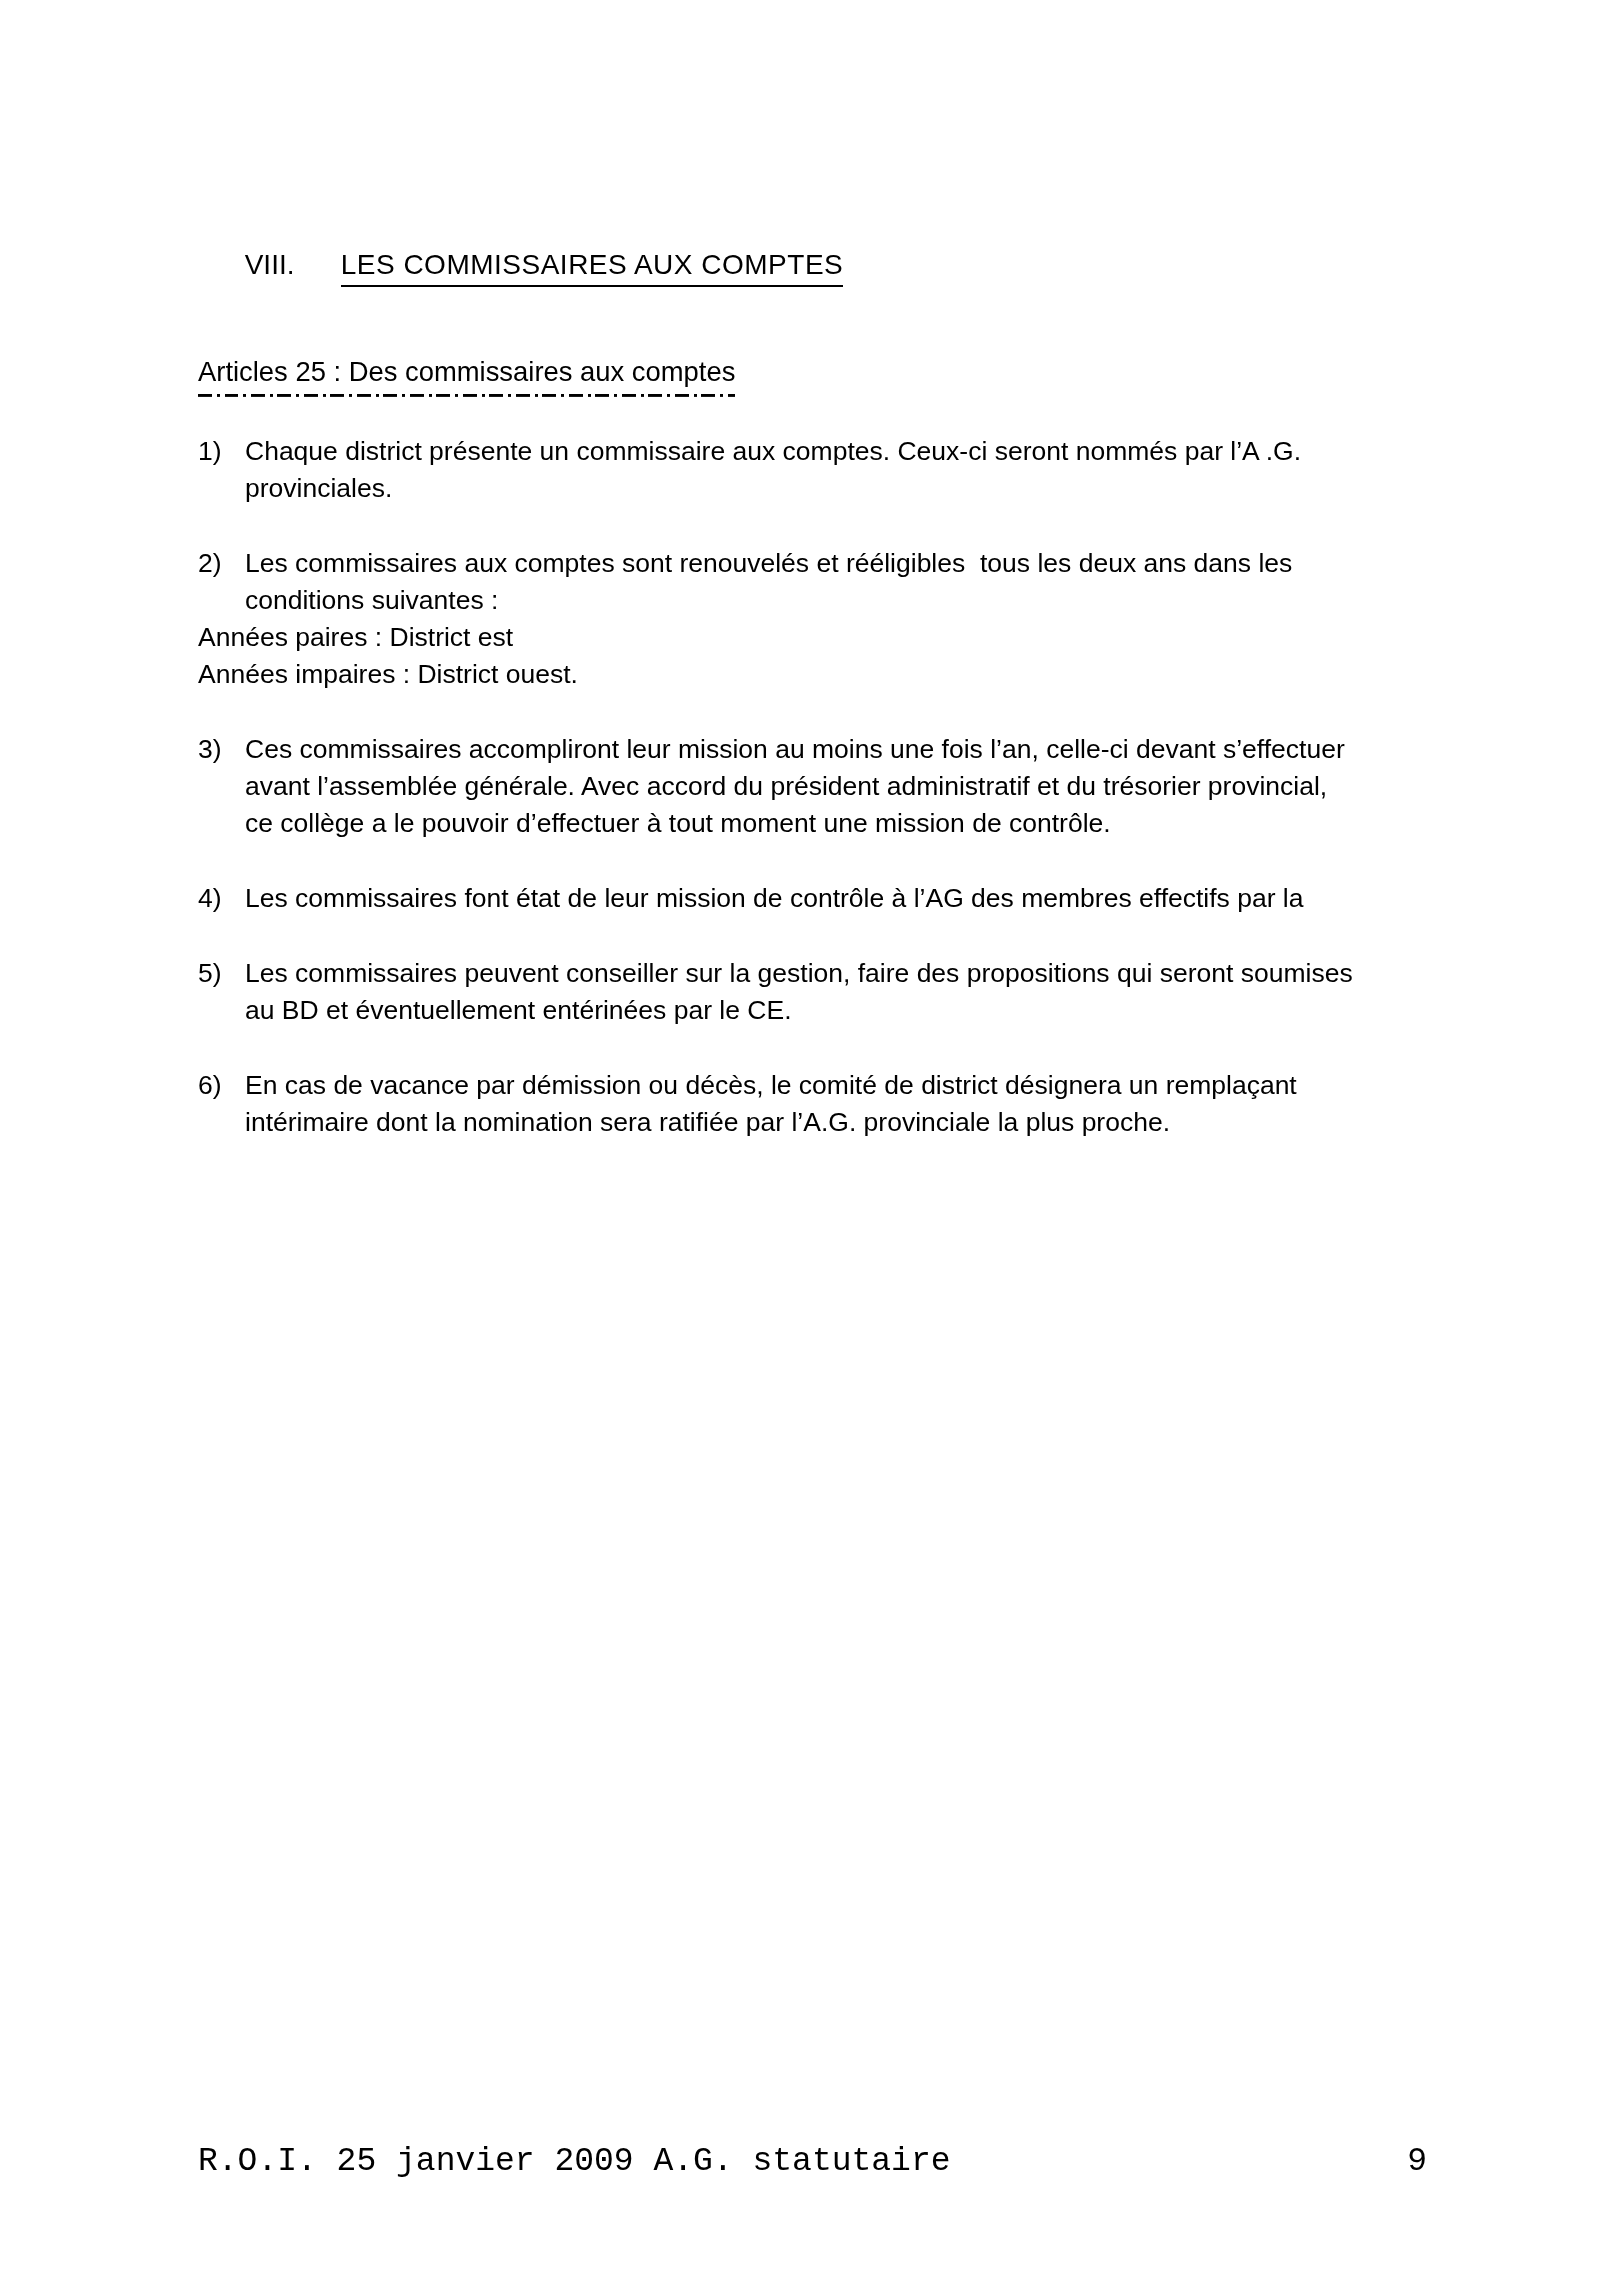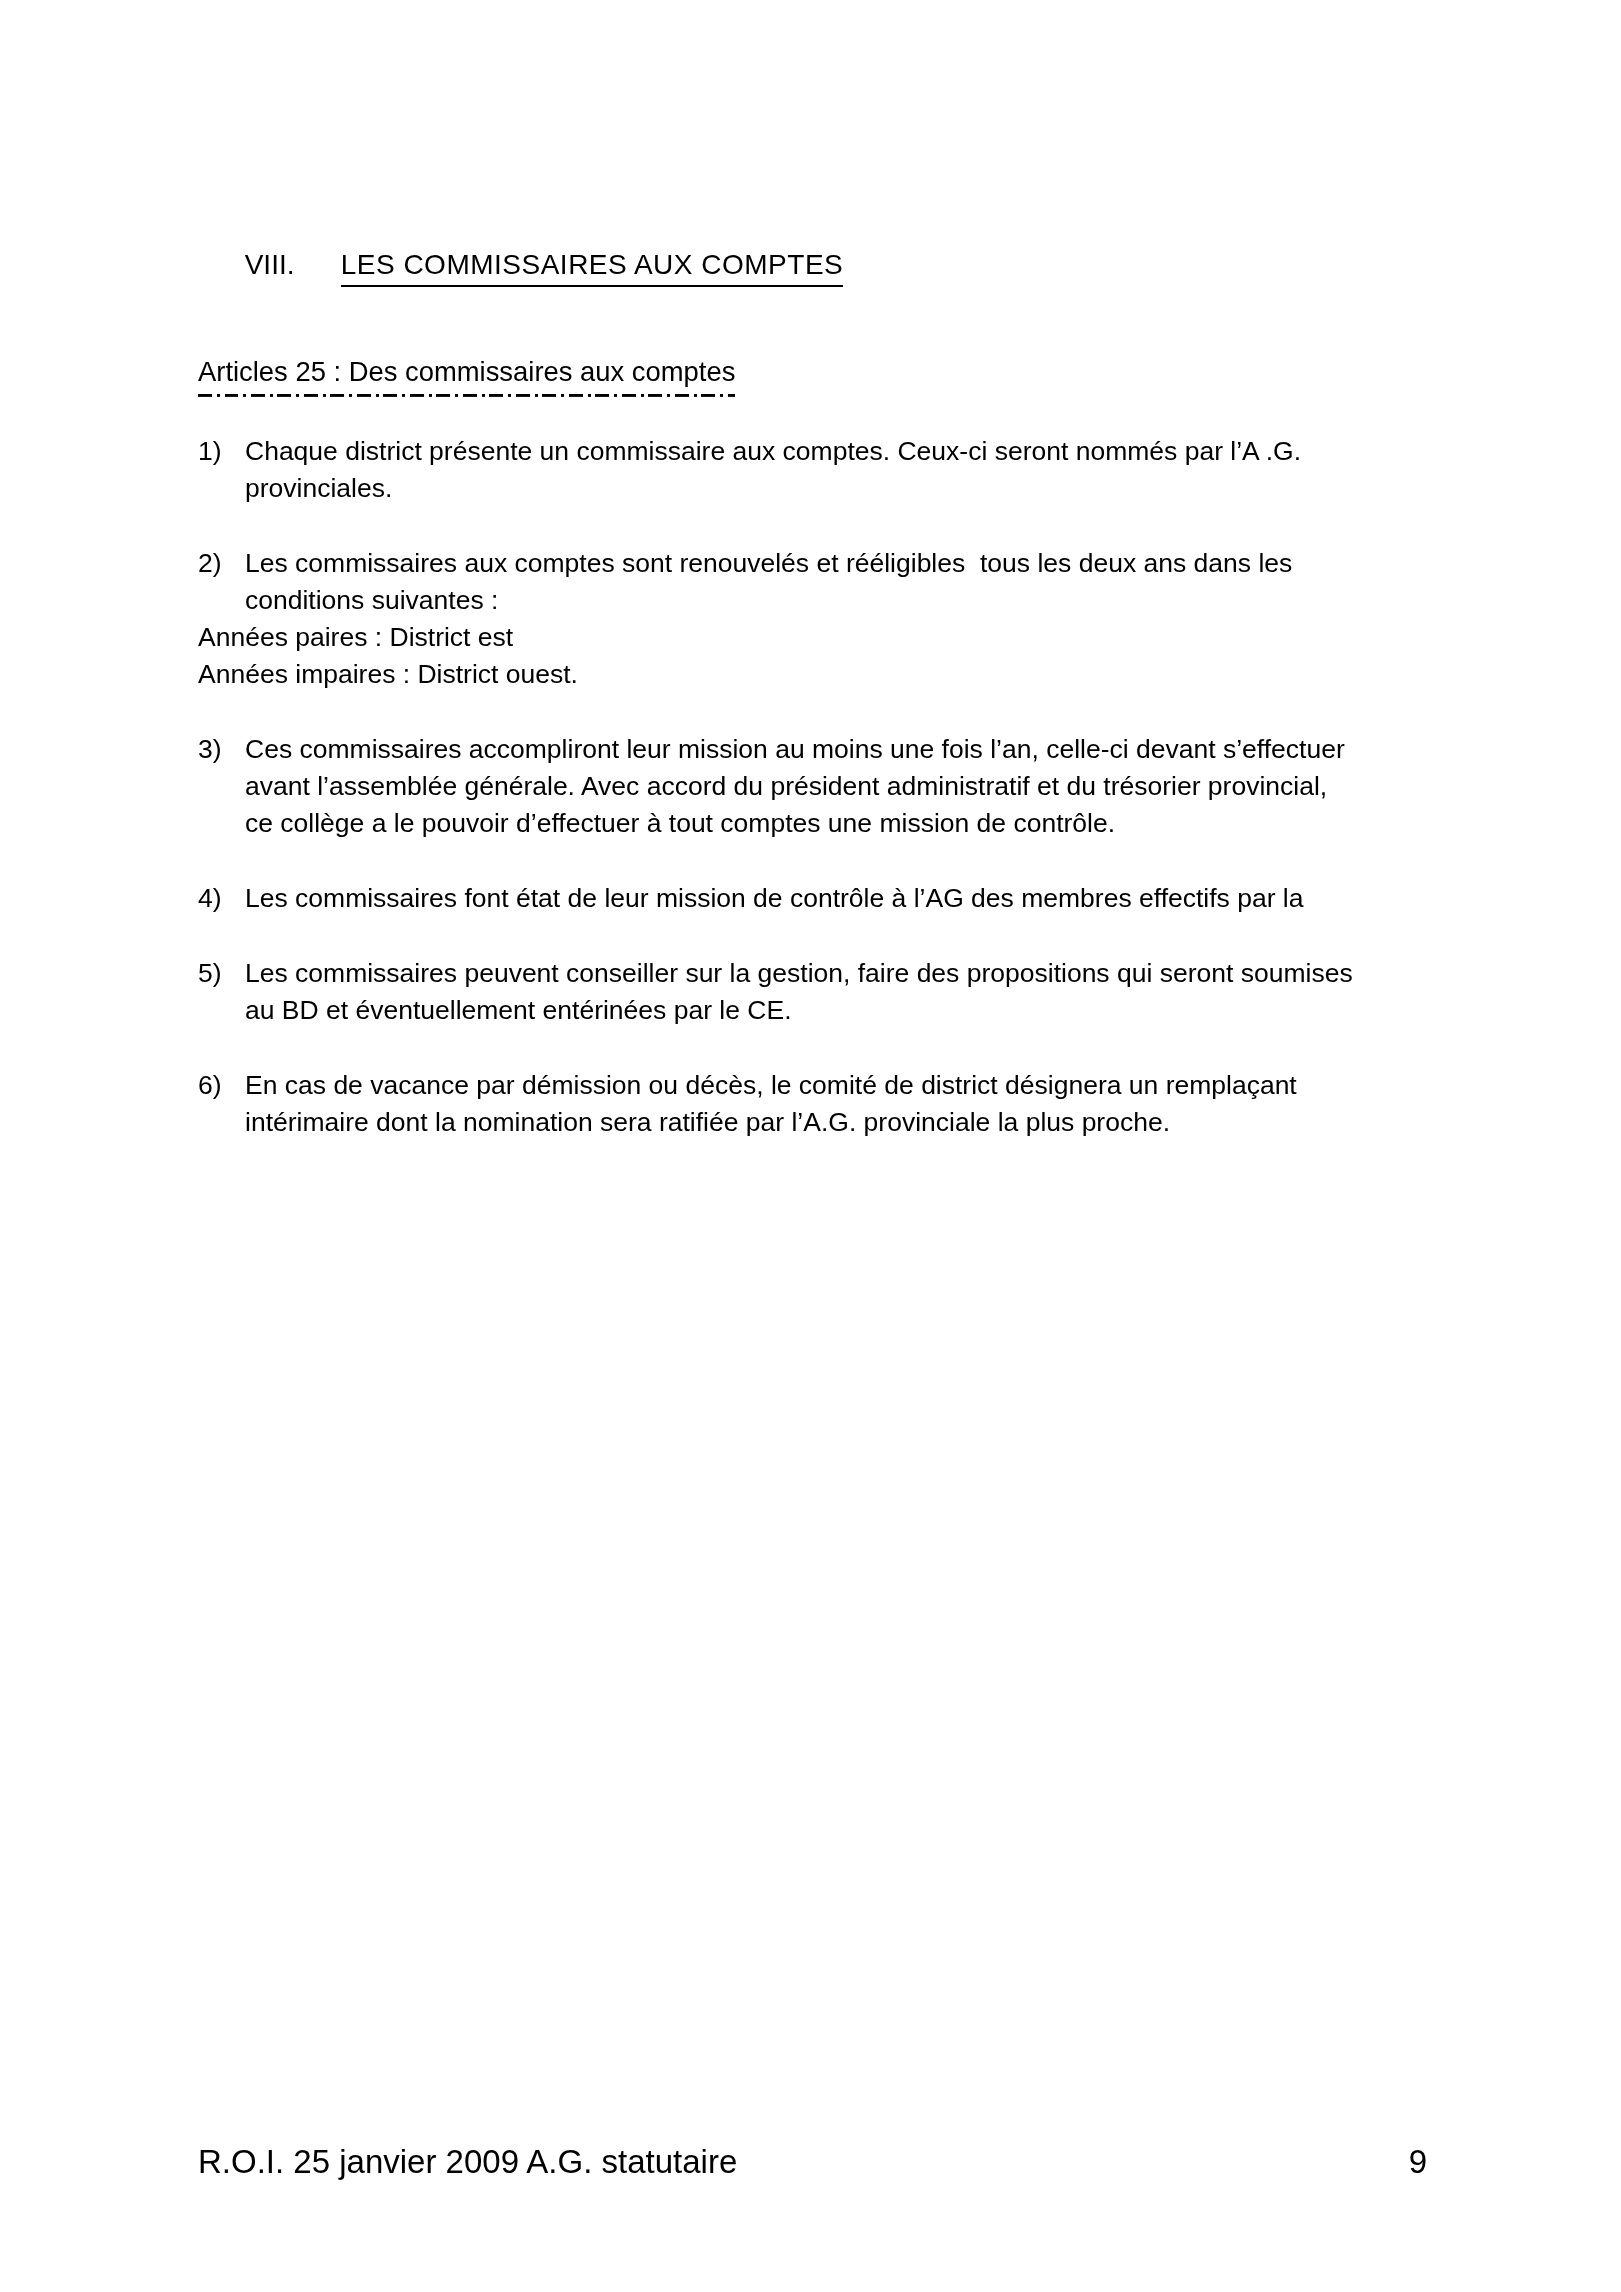--- a/index.html
+++ b/index.html
@@ -58,21 +58,21 @@
   .lines { flex: 1 1 auto; min-width: 0; }
   .line { white-space: pre; }
   .line.outdent { margin-left: -47px; }
   .footer {
     position: absolute;
     left: 198px;
     top: 2142px;
     width: 1229px;
     display: flex;
     justify-content: space-between;
-    font-family: Liberation Sans, sans-serif;
+    font-family: Liberation Mono, monospace;
     font-size: 33px;
     line-height: 39px;
     gap: 30px;
   }
 </style>
 </head>
 <body>
 
 <div class="page">
   <div class="content">
@@ -100,21 +100,21 @@
             <div class="line">conditions suivantes :</div>
             <div class="line outdent">Années paires : District est</div>
             <div class="line outdent">Années impaires : District ouest.</div>
           </div>
   </div>
         <div class="item">
     <span class="num">3)</span>
     <div class="lines">
             <div class="line">Ces commissaires accompliront leur mission au moins une fois l’an, celle-ci devant s’effectuer</div>
             <div class="line">avant l’assemblée générale. Avec accord du président administratif et du trésorier provincial,</div>
-            <div class="line">ce collège a le pouvoir d’effectuer à tout comptes une mission de contrôle.</div>
+            <div class="line">ce collège a le pouvoir d’effectuer à tout moment une mission de contrôle.</div>
           </div>
   </div>
         <div class="item">
     <span class="num">4)</span>
     <div class="lines">
             <div class="line">Les commissaires font état de leur mission de contrôle à l’AG des membres effectifs par la</div>
           </div>
   </div>
         <div class="item">
     <span class="num">5)</span>

